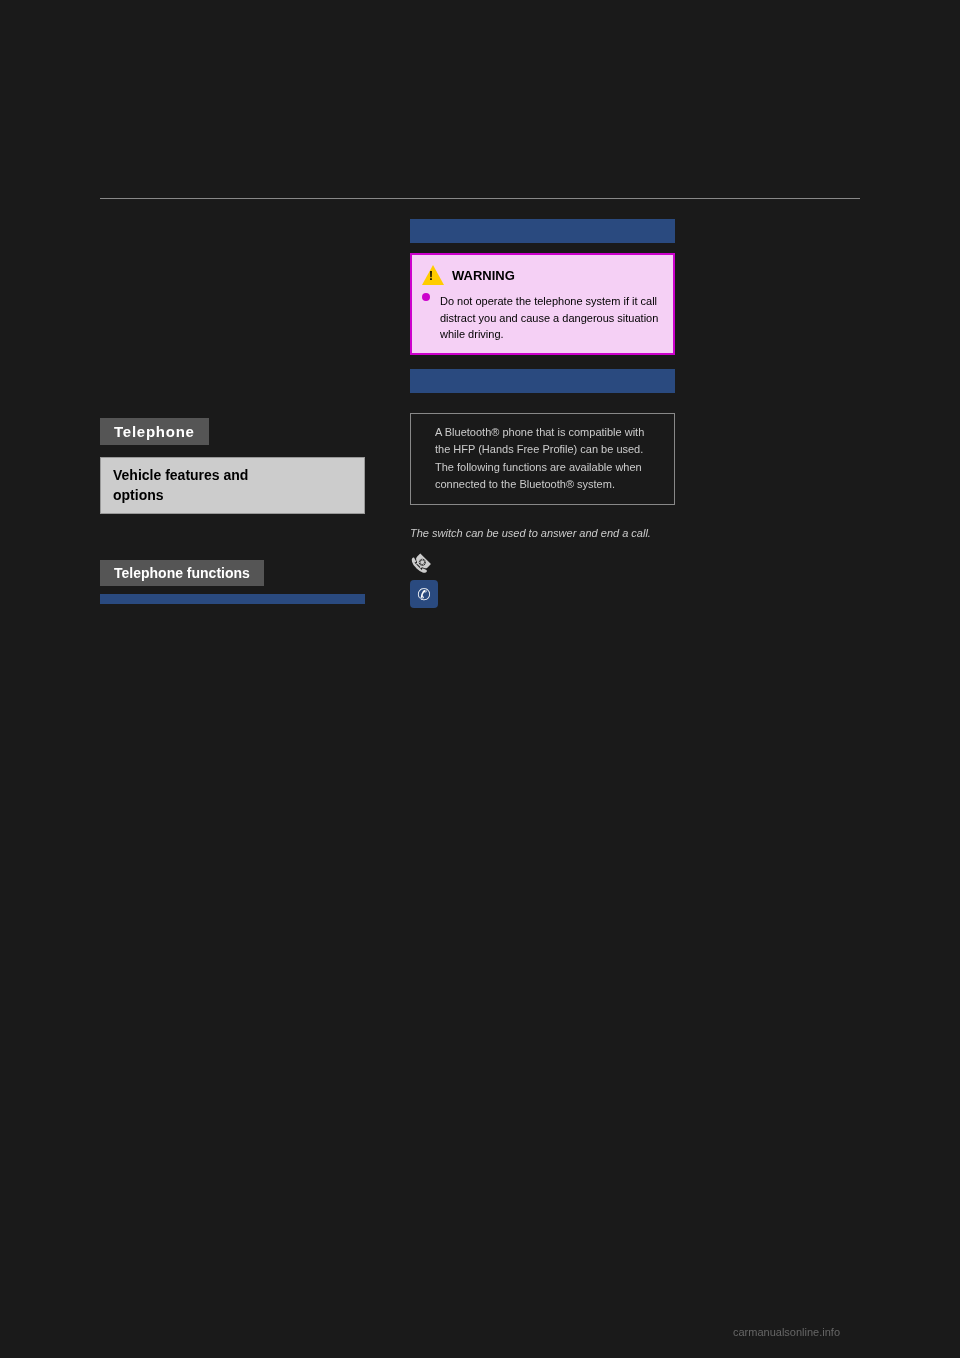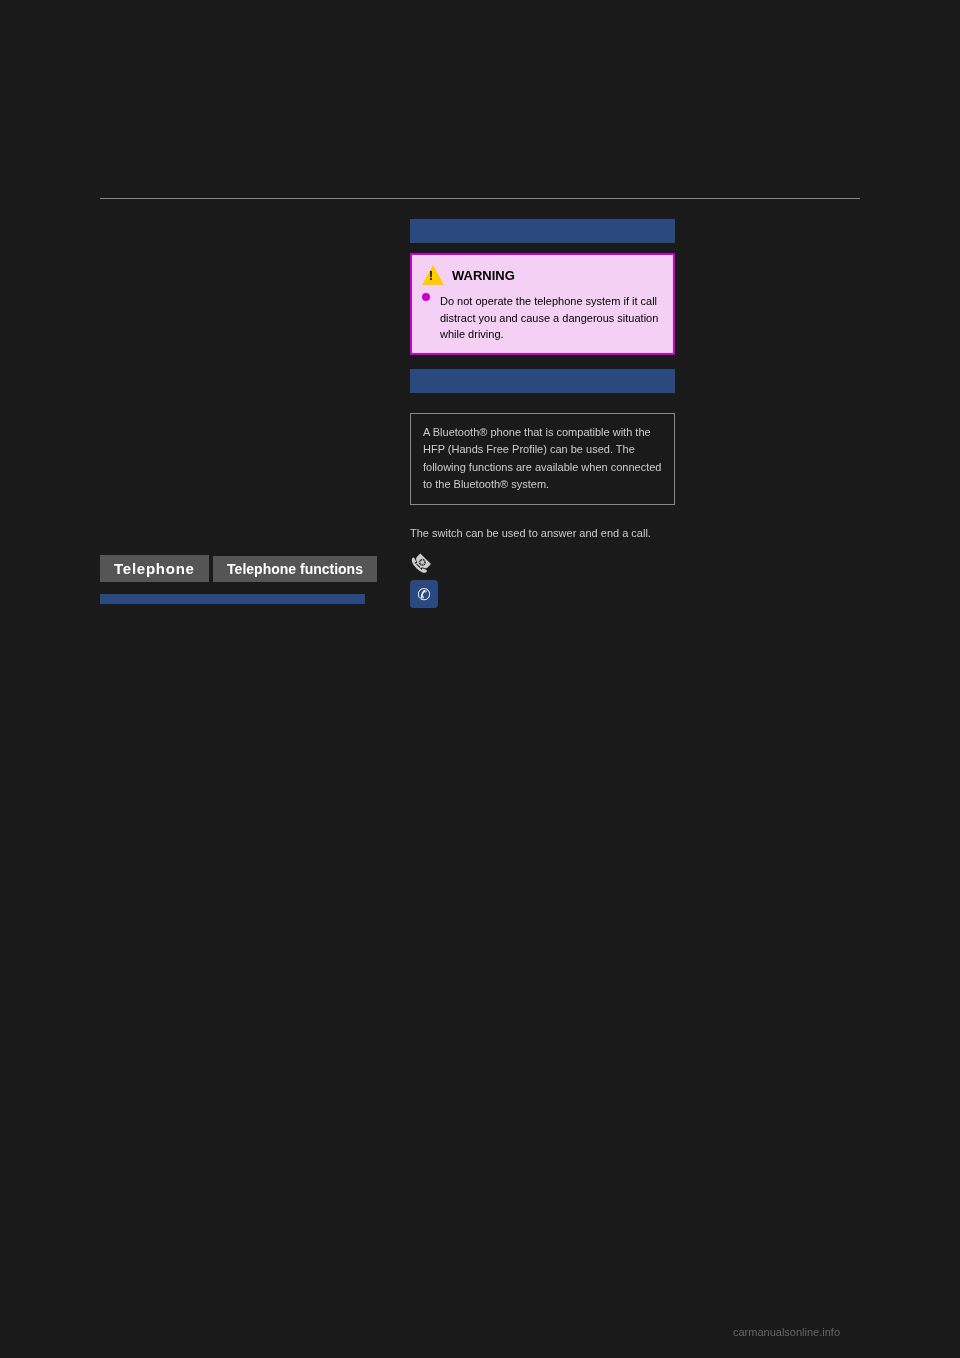--- a/index.html
+++ b/index.html
@@ -185,21 +185,21 @@
       width: 265px;
       margin-top: 14px;
       margin-bottom: 10px;
     }
 
     
     .info-box {
       border: 1px solid #888;
       background: #1a1a1a;
       width: 265px;
-      padding: 10px 12px;
+      padding: 10px 24px;
       margin-top: 20px;
     }
 
     .info-box-text {
       font-size: 11px;
       color: #ccc;
       line-height: 1.6;
     }
 
     
@@ -231,20 +231,21 @@
       justify-content: center;
       color: #fff;
       font-size: 16px;
     }
 
     .right-body-text {
       font-size: 11px;
       color: #ccc;
       line-height: 1.6;
       margin-top: 10px;
+      font-style: italic;
     }
 
     
     .watermark {
       position: absolute;
       bottom: 20px;
       right: 20px;
       color: #666;
       font-size: 11px;
       margin-top: 24px;
@@ -258,20 +259,24 @@
     <div style="height:198px;"></div>
     <hr style="border:none; border-top:1.5px solid #888; margin-bottom:0;">
 
     <div class="content-area" style="padding-top: 20px; align-items: flex-end;">
 
       <div class="left-column">
         
         <div class="section-badge">Telephone</div>
 
         
+        <div class="features-box">
+          <div class="box-title" style="white-space:pre-line;">Vehicle features and
+options</div>
+        </div>
 
         
 
         
         <div class="section-badge-2">Telephone functions</div>
 
         
         <div class="sub-header-bar"></div>
       </div>
 

